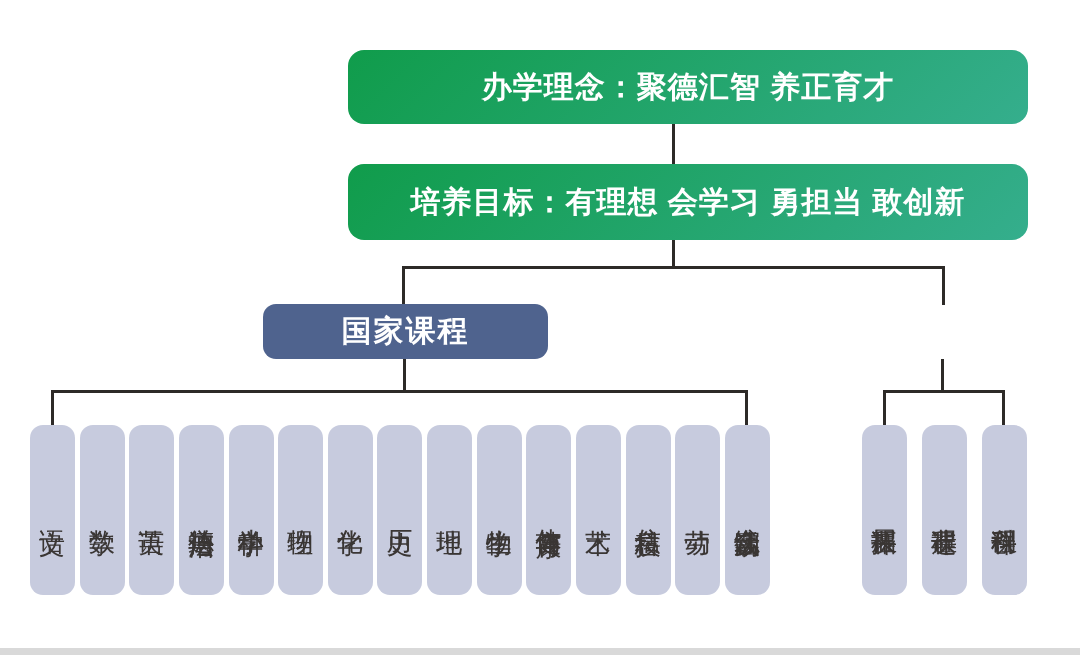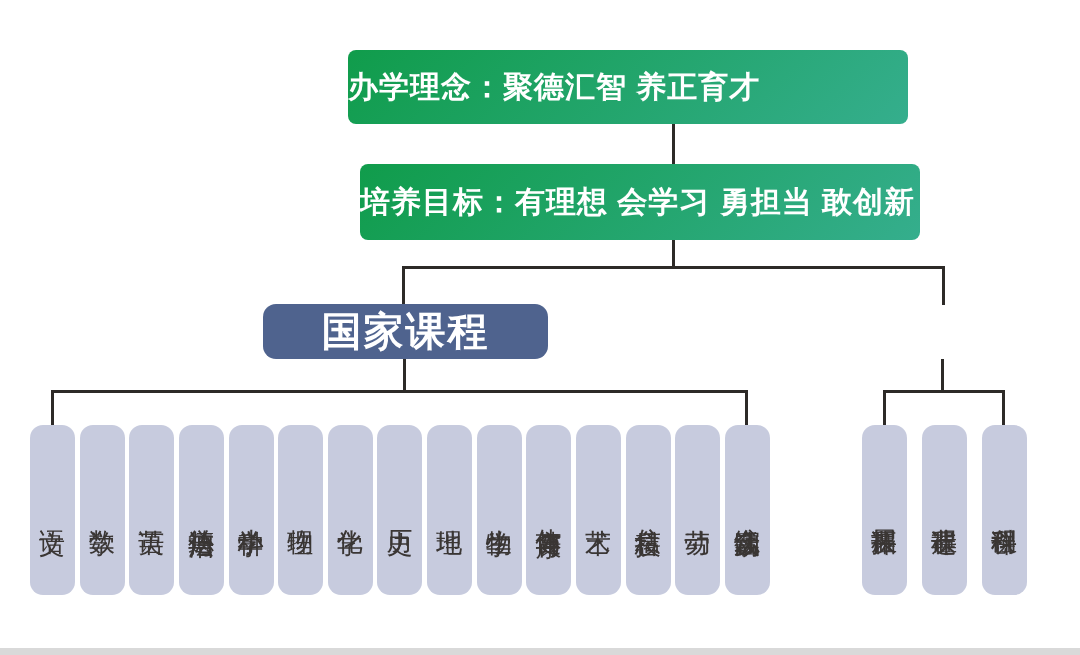--- a/index.html
+++ b/index.html
@@ -14,37 +14,37 @@
   *{margin:0;padding:0;box-sizing:border-box;}
   html,body{background:#fff;font-family:"Liberation Sans","DejaVu Sans",sans-serif;}
   .canvas{
     position:relative;
     width:1080px;height:655px;
     background:#fff;
     overflow:hidden;
   }
   .banner{
     position:absolute;
-    left:348px;width:560px;
+    left:348px;width:680px;
     background:linear-gradient(135deg,var(--green-start) 0%,var(--green-end) 100%);
-    border-radius:8px;
-    display:flex;align-items:center;
+    border-radius:16px;
+    display:flex;align-items:center;justify-content:center;
     color:#fff;font-weight:bold;font-size:30px;letter-spacing:1px;
   }
   .banner.philosophy{top:50px;height:74px;}
-  .banner.goals{top:164px;height:76px;margin-left:12px;}
+  .banner.goals{top:164px;height:76px;}
   .line{position:absolute;background:var(--line);}
   .vline{width:3px;}
   .hline{height:3px;}
   .branch-box{
     position:absolute;top:304px;height:55px;
     background:var(--slate);
     border-radius:13px;
     display:flex;align-items:center;justify-content:center;
-    color:#fff;font-weight:bold;font-size:40px;letter-spacing:2px;
+    color:#fff;font-weight:bold;font-size:30px;letter-spacing:2px;
   }
   .branch-box.national{left:263px;width:285px;}
   .branch-box.school{left:838px;width:209px;}
   .pill-row{
     position:absolute;top:425px;height:170px;
     display:flex;justify-content:space-between;align-items:stretch;
   }
   .pill-row.national{left:30px;width:740px;}
   .pill-row.school{left:862px;width:165px;}
   .pill{

